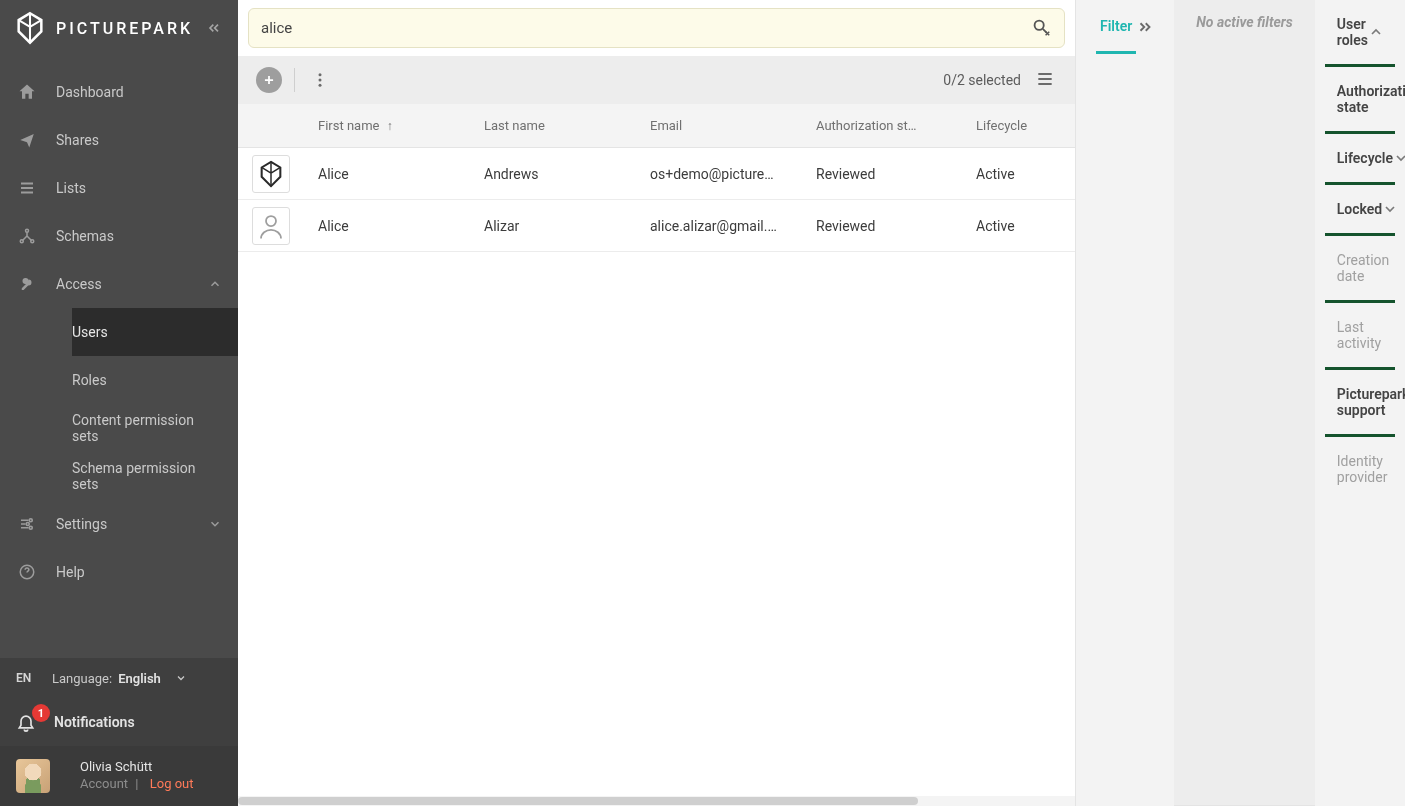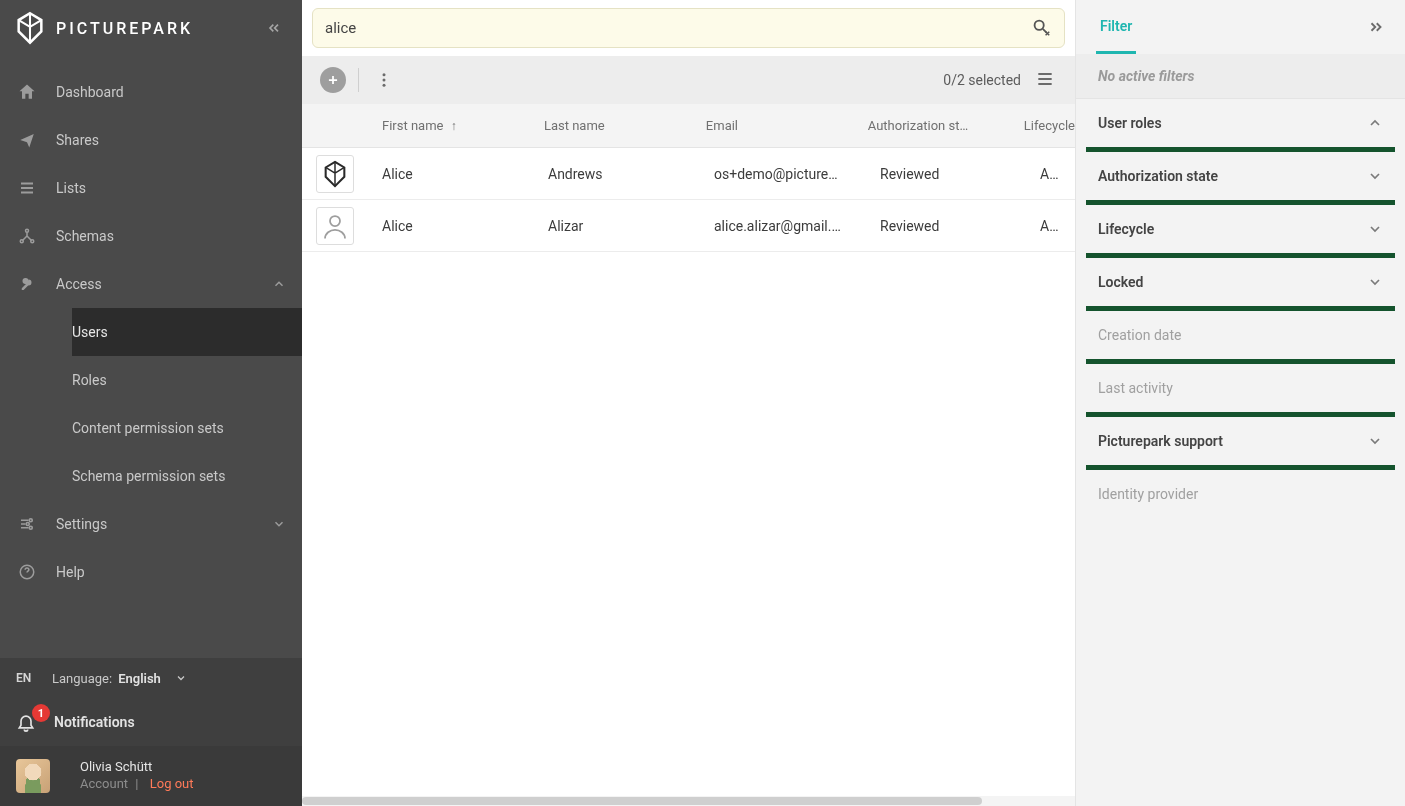--- a/index.html
+++ b/index.html
@@ -1,21 +1,21 @@
 <!DOCTYPE html>
 <html><head>
 <meta charset="utf-8">
 <style>
 * { margin: 0; padding: 0; box-sizing: border-box; font-family: -apple-system, BlinkMacSystemFont, "Segoe UI", Roboto, Helvetica, Arial, sans-serif; }
 html, body { width: 1405px; height: 806px; overflow: hidden; background: #fff; }
 
 .app { display: flex; height: 806px; }
 
 
-.sidebar { width: 302px; background: #4a4a4a; color: #bdbdbd; display: flex; flex-direction: column; }
+.sidebar { width: 238px; background: #4a4a4a; color: #bdbdbd; display: flex; flex-direction: column; }
 .sidebar-header { display: flex; align-items: center; height: 56px; padding: 0 16px; gap: 12px; }
 .logo-mark { width: 28px; height: 34px; color: #fff; flex-shrink: 0; }
 .logo-text { color: #fff; font-size: 16px; letter-spacing: 3px; font-weight: 500; flex: 1; }
 .collapse-btn { width: 24px; height: 24px; display:flex; align-items:center; justify-content:center; color:#a5a5a5; cursor:pointer; }
 
 .nav { flex: 1; overflow-y: auto; padding-top: 12px; }
 .nav-item { display: flex; align-items: center; height: 48px; padding: 0 16px; gap: 18px; cursor: pointer; color: #c9c9c9; font-size: 14px; }
 .nav-item .nav-icon { width: 22px; height: 22px; flex-shrink:0; display:flex; align-items:center; justify-content:center; color:#9c9c9c; }
 .nav-item.expandable { position: relative; }
 .nav-item .chev { margin-left: auto; color:#9c9c9c; }
@@ -58,27 +58,27 @@
 .sort-arrow { margin-left:4px; font-size:12px;}
 
 .table-body { flex:1; overflow:auto; }
 .row { display:flex; align-items:center; height:52px; padding-left:14px; border-bottom:1px solid #ececec; font-size:14px; color:#3c3c3c; cursor:pointer;}
 .row-av { width: 38px; height:38px; border:1px solid #ddd; border-radius:3px; margin-right:28px; display:flex; align-items:center; justify-content:center; background:#fff;}
 .cell { overflow:hidden; text-overflow:ellipsis; white-space:nowrap; padding-right:12px;}
 .hscroll { height:10px; background:#f4f4f4; position:relative;}
 .hscroll-thumb{ position:absolute; left:0; top:1px; height:8px; width:680px; background:#cfcfcf; border-radius:4px;}
 
 
-.filter { width:330px; background:#f3f3f3; display:flex; flex-direction:column; border-left:1px solid #e4e4e4;}
+.filter { width:330px; background:#f3f3f3; display:flex; flex-direction:row; border-left:1px solid #e4e4e4;}
 .filter-head { display:flex; align-items:center; height:54px; padding: 0 20px; }
 .filter-tab { color:#1fb6b0; font-size:14px; font-weight:600; border-bottom:3px solid #1fb6b0; height:54px; display:flex; align-items:center; padding:0 4px;}
 .filter-exp { margin-left:auto; color:#6b6b6b; cursor:pointer;}
 .filter-sub { padding: 14px 22px; color:#9a9a9a; font-style:italic; font-size:14px; border-bottom:1px solid #e4e4e4; background:#ededed;font-weight:bold;}
 .filter-body { flex:1; overflow:auto; padding: 0 10px 20px 10px;}
-.fsec { border-bottom:5px solid #14532d; }
+.fsec { border-bottom:3px solid #14532d; }
 .fsec-head { display:flex; align-items:center; padding: 16px 12px; font-size:14px; color:#444; font-weight:600; cursor:pointer;}
 .fsec-head.muted { color:#a0a0a0; font-weight:400;}
 .fsec-chev { margin-left:auto; color:#7a7a7a;}
 .fsec-body { padding: 0 12px 14px 12px;}
 .fcheck { display:flex; align-items:center; gap:16px; padding:6px 0; font-size:14px; color:#4a4a4a; cursor:pointer;}
 .fcheck-box { width:16px; height:16px; border:2px solid #8a8a8a; border-radius:2px;}
 
 svg { display:block; }
 .ellip { overflow:hidden; text-overflow:ellipsis; white-space:nowrap;}
 </style>

